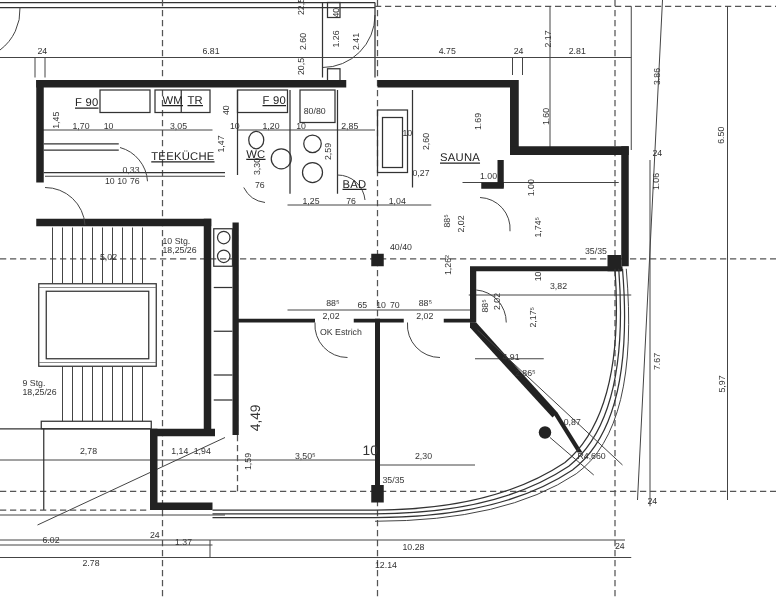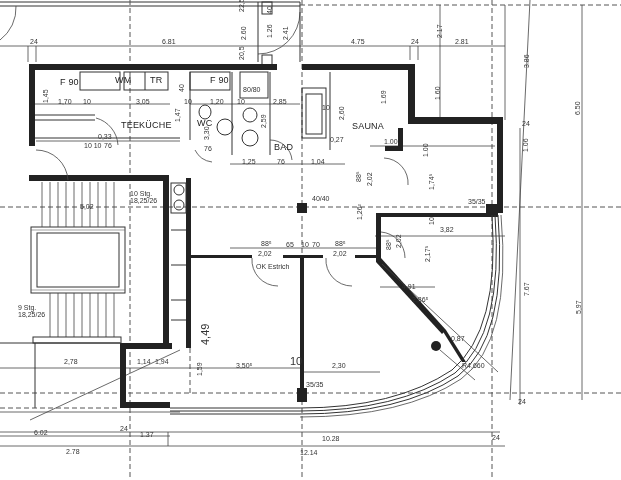--- a/index.html
+++ b/index.html
@@ -6,21 +6,21 @@
   body { width:621px; height:480px; overflow:hidden; position:relative; font-family:"Liberation Sans", sans-serif; }
   #plan { position:absolute; left:0; top:0; width:621px; height:480px; }
   .wall { fill:#222222; }
   .thin { stroke:#333333; stroke-width:1; fill:none; }
   .thin2 { stroke:#444444; stroke-width:0.8; fill:none; }
   .dash { stroke:#555555; stroke-width:1; fill:none; stroke-dasharray:5 3; }
   .dimline { stroke:#444444; stroke-width:0.8; fill:none; }
   .hatch { stroke:#666666; stroke-width:0.6; fill:none; }
   .lbl { position:absolute; font-size:7px; color:#333333; white-space:nowrap; line-height:1; }
   .lbl.v { transform-origin:left top; transform:rotate(-90deg); }
-  .room { position:absolute; font-size:9px; color:#222222; white-space:nowrap; line-height:1; letter-spacing:0.2px; }
+  .room { position:absolute; font-size:9px; color:#222222; white-space:nowrap; line-height:1; letter-spacing:0.2px;text-decoration:underline; }
   .big { font-size:11px; }
 </style>
 </head>
 <body>
 
 <svg id="plan" viewBox="0 0 621 480" xmlns="http://www.w3.org/2000/svg">
 
   <g>
     <line class="thin" x1="0" y1="2" x2="300" y2="2"></line>
     <line class="thin" x1="0" y1="6" x2="300" y2="6"></line>
@@ -183,21 +183,21 @@
     <line class="thin" x1="0" y1="343" x2="120" y2="343"></line>
     <line class="thin" x1="35" y1="343" x2="35" y2="408"></line>
     <line class="dash" x1="0" y1="408" x2="120" y2="408"></line>
   </g>
 </svg>
 
 <div class="room" style="left:121px;top:121px;">TEEKÜCHE</div>
 <div class="room" style="left:197px;top:119px;">WC</div>
 <div class="room" style="left:274px;top:143px;">BAD</div>
 <div class="room" style="left:352px;top:122px;">SAUNA</div>
-<div class="room" style="left:115px;top:76px;">WM</div>
+<div class="room" style="left:130px;top:76px;">WM</div>
 <div class="room" style="left:150px;top:76px;">TR</div>
 <div class="room" style="left:60px;top:78px;">F 90</div>
 <div class="room" style="left:210px;top:76px;">F 90</div>
 <div class="lbl" style="left:243px;top:86px;">80/80</div>
 <div class="lbl" style="left:256px;top:263px;">OK Estrich</div>
 
 <div class="lbl" style="left:130px;top:190px;">10 Stg.</div>
 <div class="lbl" style="left:130px;top:197px;">18,25/26</div>
 <div class="lbl" style="left:18px;top:304px;">9 Stg.</div>
 <div class="lbl" style="left:18px;top:311px;">18,25/26</div>

